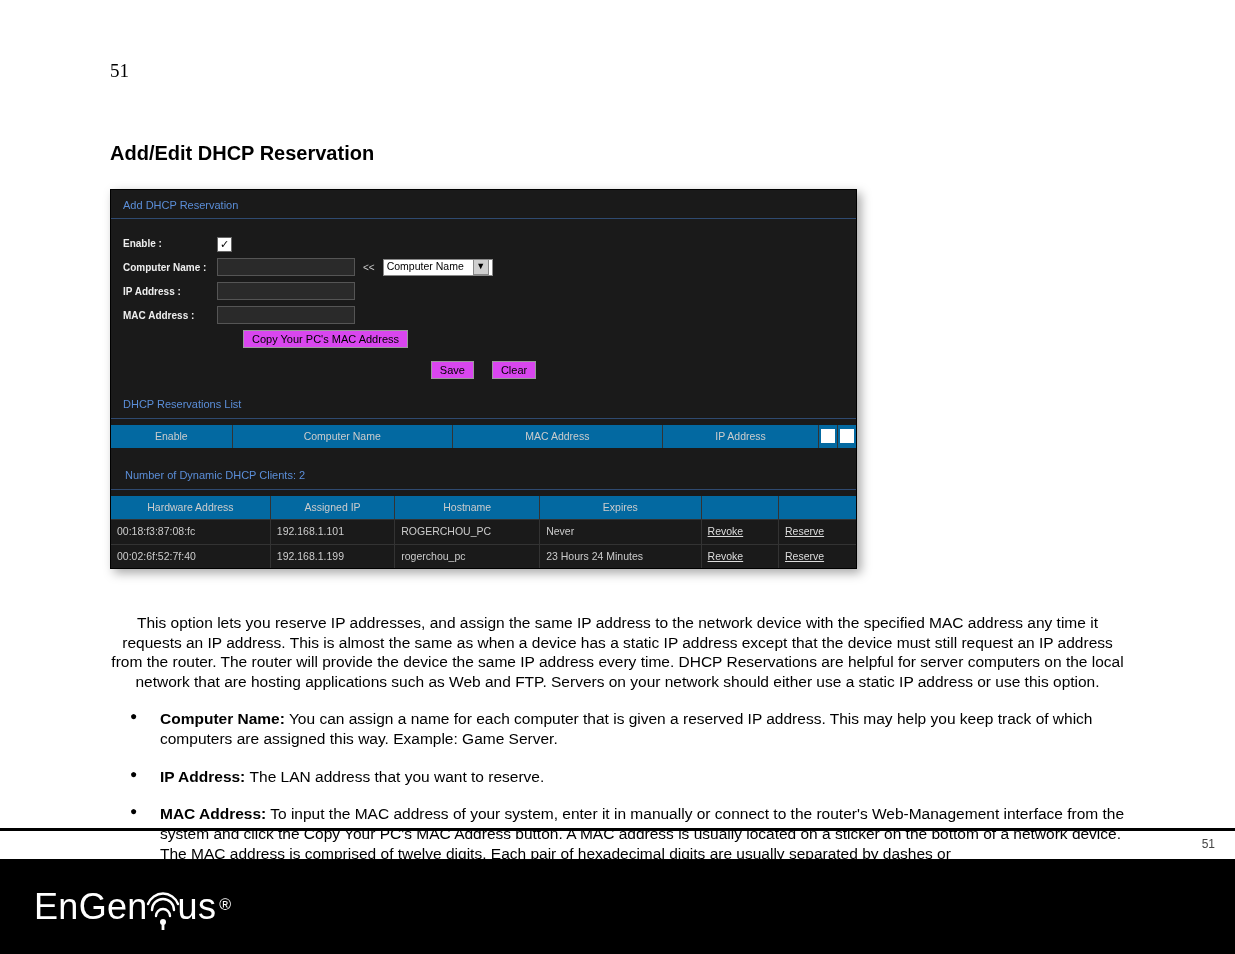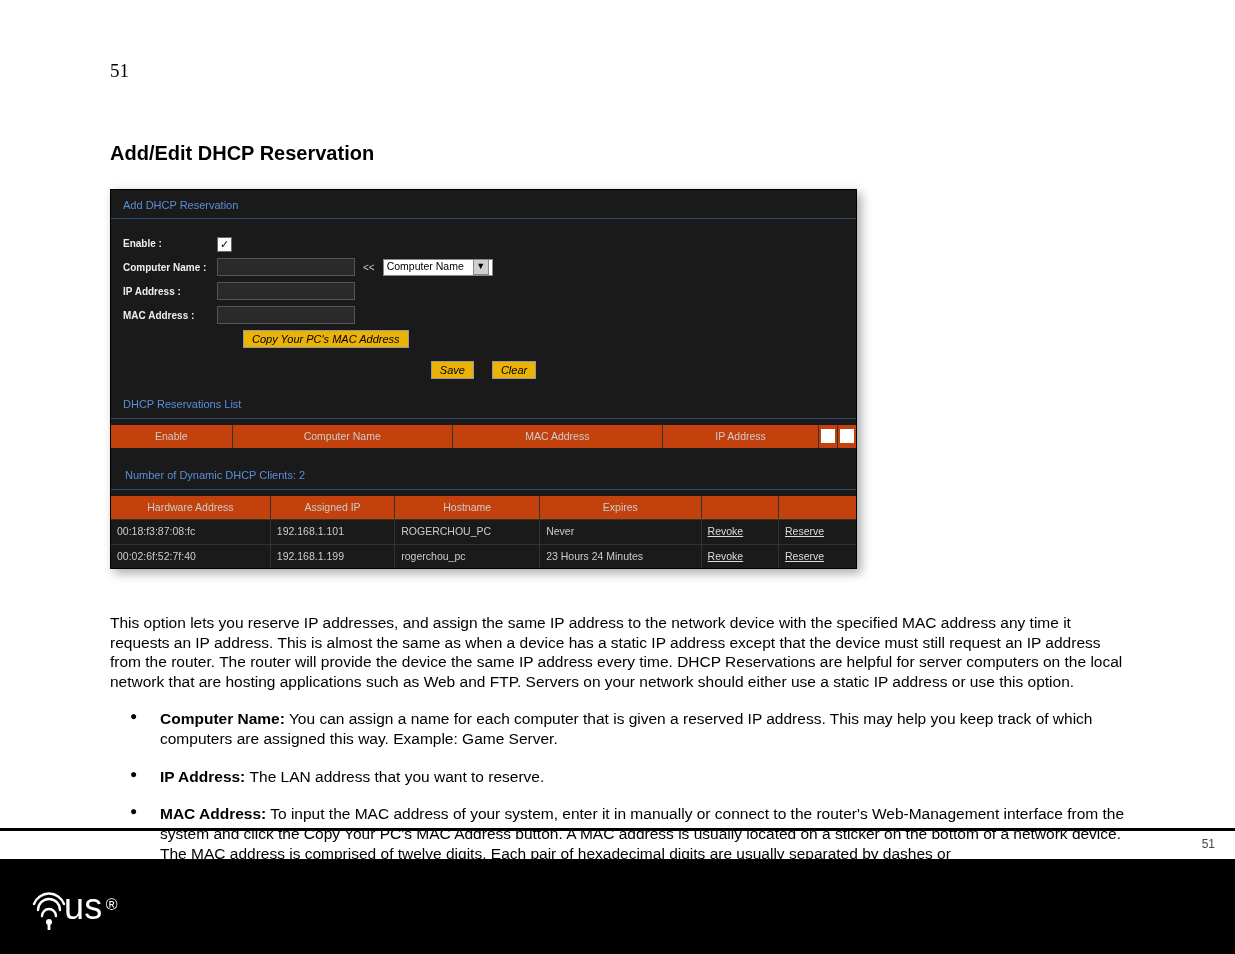--- a/index.html
+++ b/index.html
@@ -27,32 +27,32 @@
   }
   .txt-input.narrow { width:130px; }
   .select-look {
     background:#fff; color:#000; border:1px solid #888; font-size:10.5px;
     height:17px; display:inline-flex; align-items:center; padding:0 3px; width:110px;
     box-sizing:border-box; justify-content:space-between;
   }
   .select-tri { background:#cfcfcf; width:14px; height:14px; display:inline-flex;
     align-items:center; justify-content:center; font-size:9px; border:1px solid #888; margin-left:3px; }
   .btn-look {
-    background:#eab308; color:#000; border:1px solid #999; font-family:inherit;
-    font-size:11px; padding:2px 8px; cursor:pointer;font-style:italic;
+    background:#d946ef; color:#000; border:1px solid #999; font-family:inherit;
+    font-size:11px; padding:2px 8px; cursor:pointer;
   }
   .btn-row { display:flex; gap:18px; margin-left:94px; margin-top:6px; }
   .center-btn { display:flex; justify-content:center; margin-top:6px; }
   .center-btn .btn-row { margin-left:0; }
   .copy-btn { margin-left:120px; }
 
   .tbl { width:100%; border-collapse:collapse; }
   .tbl th, .tbl td { text-align:center; font-weight:normal; color:#ccc;
     border-right:1px solid #333; padding:5px 6px; font-size:10.5px; }
-  .tbl th { background:#c2410c; }
+  .tbl th { background:#0369a1; }
   .tbl th:last-child, .tbl td:last-child { border-right:none; }
   .tbl th.sq { width:18px; padding:0; }
   .tbl th.sq .square { width:14px; height:14px; background:#fff; margin:0 auto; }
   .res-table .tbl th:first-child { width:110px; }
   .res-table .tbl th:nth-child(2) { width:210px; }
   .res-table .tbl th:nth-child(3) { width:200px;margin-left:8px; }
   .res-table .tbl th:nth-child(4) { width:145px;margin-left:28px; }
 
   .dyn-count { color:#5b8ed8; padding:6px 14px; font-size:11px; }
 
@@ -63,21 +63,21 @@
   .clients-table .tbl th:nth-child(5),
   .clients-table .tbl th:nth-child(6){ width:70px; }
   .clients-table .tbl td { text-align:left; border-top:1px solid #333; }
   .clients-table .tbl td.link { text-decoration:underline; color:#ddd; text-align:left; cursor:pointer; }
 
   .checkbox-draw { width:13px; height:13px; background:#fff; border:1px solid #666;
     display:inline-flex; align-items:center; justify-content:center; font-size:11px; color:#000; position:relative; top:1px;}
 
   
   .body-text { margin-top:44px; font-size:15.5px; line-height:1.25; }
-  .body-text p { margin:0 0 18px; }
+  .body-text p { margin:0 0 18px;text-align:center; }
   ul.descr { list-style:none; padding:0; margin:0 0 0 20px; }
   ul.descr li { position:relative; padding-left:30px; margin-bottom:18px; font-size:15.5px; line-height:1.28; }
   ul.descr li::before { content:"\25CF"; position:absolute; left:0; top:0; font-size:12px; }
   ul.descr li b { font-weight:bold; }
 
   
   .footer-band { position:absolute; left:0; right:0; bottom:0; height:126px; }
   .footer-line { height:3px; background:#000; }
   .footer-pageno { text-align:right; font-size:12px; color:#444; padding:6px 20px 0 0; height:22px; }
   .footer-dark { background:#000; height:96px; display:flex; align-items:center; padding-left:34px; }
@@ -196,20 +196,21 @@
         <li><b>MAC Address:</b><span> To input the MAC address of your system, enter it in manually or connect to the router's Web-Management interface from the system and click the Copy Your PC's MAC Address button. A MAC address is usually located on a sticker on the bottom of a network device. The MAC address is comprised of twelve digits. Each pair of hexadecimal digits are usually separated by dashes or</span></li>
       </ul>
     </div>
   </div>
 
   <div class="footer-band">
     <div class="footer-line"></div>
     <div class="footer-pageno">51</div>
     <div class="footer-dark">
       <div class="logo">
+        <span class="thin">EnGen</span>
         <span class="wifi">
           <svg width="38" height="44" viewBox="0 0 38 44">
             <g fill="none" stroke="#fff" stroke-width="2.4" stroke-linecap="round">
               <path d="M4 18 A16 16 0 0 1 34 18"></path>
               <path d="M8 24 A11 11 0 0 1 30 24"></path>
               <path d="M12 30 A6 6 0 0 1 26 30"></path>
             </g>
             <circle cx="19" cy="36" r="3" fill="#fff"></circle>
             <rect x="17.6" y="36" width="2.8" height="8" fill="#fff"></rect>
           </svg>

